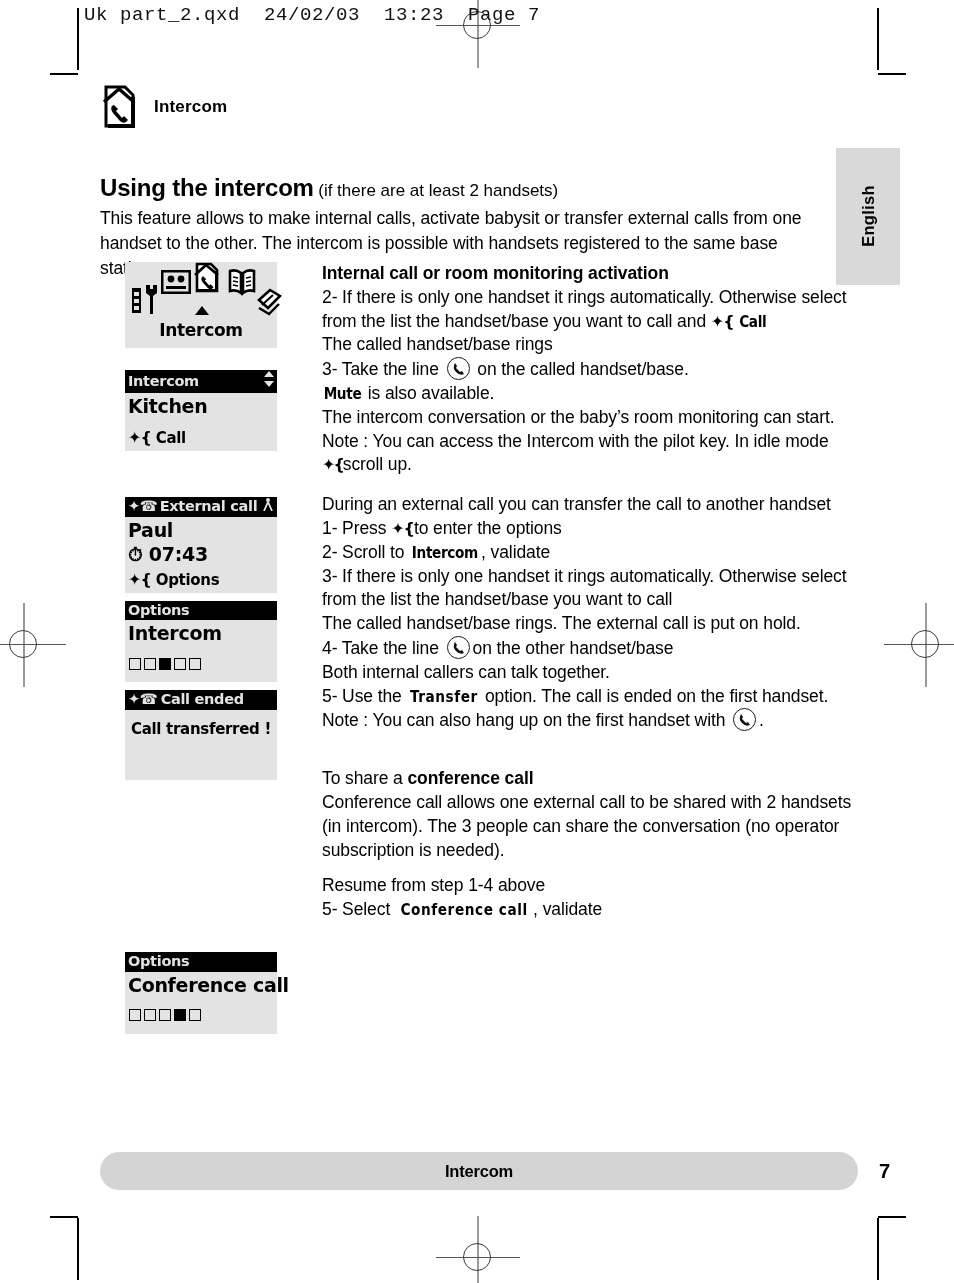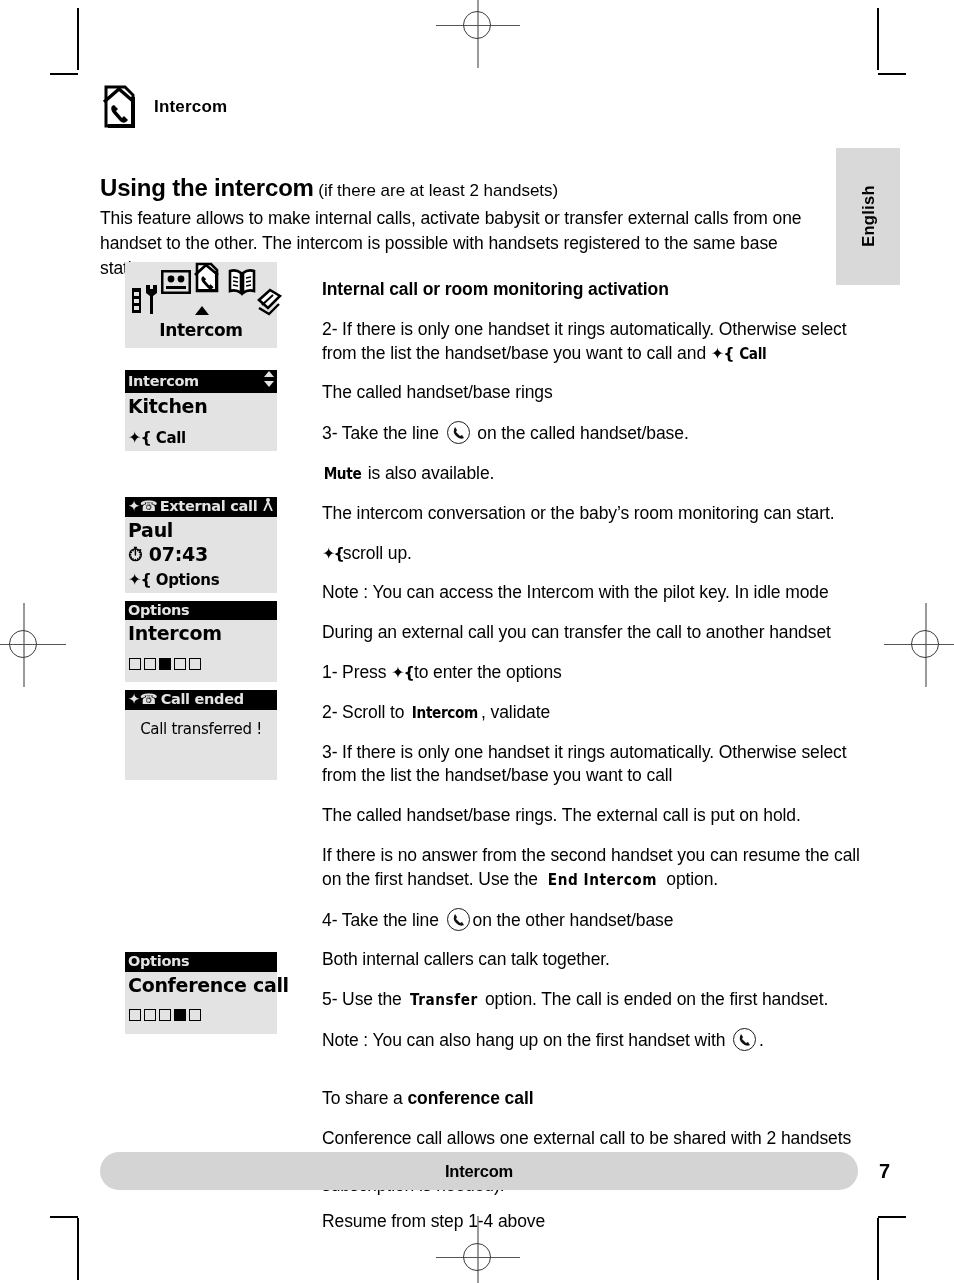--- a/index.html
+++ b/index.html
@@ -65,21 +65,21 @@
     transform-origin:center center;
     position:absolute;left:-36px;top:58px;width:137px;height:20px;
     text-align:center;font-size:16.5px;font-weight:bold;letter-spacing:.3px;
   }
 
   
   .cols{position:absolute;left:100px;top:262px;width:760px;}
   .col-left{position:absolute;left:25px;top:0;width:185px;}
   .col-right{position:absolute;left:222px;top:0;width:538px;}
 
-  p.t{margin:16px 0 0 0;font-size:17.5px;line-height:1.36;letter-spacing:-.1px;}
+  p.t{margin:0 0 0 0;font-size:17.5px;line-height:1.36;letter-spacing:-.1px;}
   p.gap{margin-top:16px;}
   .b{font-weight:bold;}
 
   
   .lcd{
     font-family:"DejaVu Sans", sans-serif;
     font-weight:bold;
     font-size:16.5px;
     letter-spacing:-0.4px;
     font-stretch:condensed;
@@ -122,21 +122,21 @@
   .lcd-body{padding:2px 3px 4px 3px;min-height:52px;}
   .lcd-line{
     font-weight:bold;font-size:19px;line-height:1.25;letter-spacing:-0.3px;
     white-space:nowrap;
   }
   .lcd-soft{
     font-weight:bold;font-size:15px;letter-spacing:-0.3px;
     text-align:left;padding-right:14px;margin-top:10px;white-space:nowrap;
   }
   .lcd-center{
-    font-weight:normal;font-size:15px;text-align:center;margin-top:8px;letter-spacing:-0.3px;
+    font-weight:bold;font-size:15px;text-align:center;margin-top:8px;letter-spacing:-0.3px;
   }
   .dots{display:flex;gap:3px;margin-top:12px;padding-left:1px;}
   .dot{
     width:12px;height:12px;border:1.8px solid #000;box-sizing:border-box;background:#e3e3e3;
   }
   .dot.on{background:#000;}
 
   
   .carousel{height:86px;position:relative;}
   .car-icons{position:relative;height:58px;}
@@ -193,20 +193,21 @@
     <div class="circ"></div>
 </div>
 <div class="reg" style="left:450px;top:1230px;">
   <div class="vline"></div>
     <div class="hline"></div>
     <div class="circ"></div>
 </div>
 
 <div class="sheet">
 
+  <div class="slug">Uk part_2.qxd  24/02/03  13:23  Page 7</div>
 
   <div class="langtab">
     <span>English</span>
   </div>
 
   <div class="content">
 
     <div class="chap">
       <span class="chap-icon">
         <svg width="40" height="44" viewBox="0 0 40 44">
@@ -385,34 +386,33 @@
       <p class="t">The called handset/base rings</p>
 
       <p class="t"><span>3- Take the line </span><span class="keycirc"><svg width="15" height="15" viewBox="0 0 15 15">
               <path d="M4 2 q-3 5 1 9 q4 4 8 2 l-2-3 -2 1 -4-4 1-2 z" fill="#111"></path>
             </svg></span><span> on the called handset/base.</span></p>
 
       <p class="t"><span class="lcd">Mute</span><span> is also available.</span></p>
 
       <p class="t">The intercom conversation or the baby’s room monitoring can start.</p>
 
+      <p class="t">Note : You can access the Intercom with the pilot key. In idle mode</p>
       <p class="t"><span class="pilot">✦{</span><span>scroll up.</span></p>
-      <p class="t">Note : You can access the Intercom with the pilot key. In idle mode</p>
 
       <p class="t gap">During an external call you can transfer the call to another handset</p>
 
       <p class="t"><span>1- Press </span><span class="softkey">✦{</span><span>to enter the options</span></p>
 
       <p class="t"><span>2- Scroll to </span><span class="lcd">Intercom</span><span>, validate</span></p>
 
       <p class="t">3- If there is only one handset it rings automatically. Otherwise select from the list the handset/base you want to call</p>
 
       <p class="t">The called handset/base rings. The external call is put on hold.</p>
 
-      <p class="t"><span>If there is no answer from the second handset you can resume the call on the first handset. Use the </span><span class="lcd sp">End  Intercom</span><span> option.</span></p>
 
       <p class="t"><span>4- Take the line </span><span class="keycirc"><svg width="15" height="15" viewBox="0 0 15 15">
               <path d="M4 2 q-3 5 1 9 q4 4 8 2 l-2-3 -2 1 -4-4 1-2 z" fill="#111"></path>
             </svg></span><span>on the other handset/base</span></p>
 
       <p class="t">Both internal callers can talk together.</p>
 
       <p class="t"><span>5- Use the </span><span class="lcd sp">Transfer</span><span> option. The call is ended on the first handset.</span></p>
 
       <p class="t"><span>Note : You can also hang up on the first handset with </span><span class="keycirc"><svg width="15" height="15" viewBox="0 0 15 15">
@@ -420,20 +420,21 @@
             </svg></span><span>.</span></p>
 
 
 
       <p class="t gap" style="margin-top:34px;"><span>To share a </span><span class="b">conference call</span></p>
 
       <p class="t">Conference call allows one external call to be shared with 2 handsets (in intercom). The 3 people can share the conversation (no operator subscription is needed).</p>
 
       <p class="t gap" style="margin-top:12px;">Resume from step 1-4 above</p>
 
+      <p class="t"><span>5- Select </span><span class="lcd sp">Conference  call</span><span>, validate</span></p>
     </div>
   </div>
 
   <div class="footer">
     <div class="fttl">Intercom</div>
     <div class="fpg">7</div>
   </div>
 
 </div>
 

